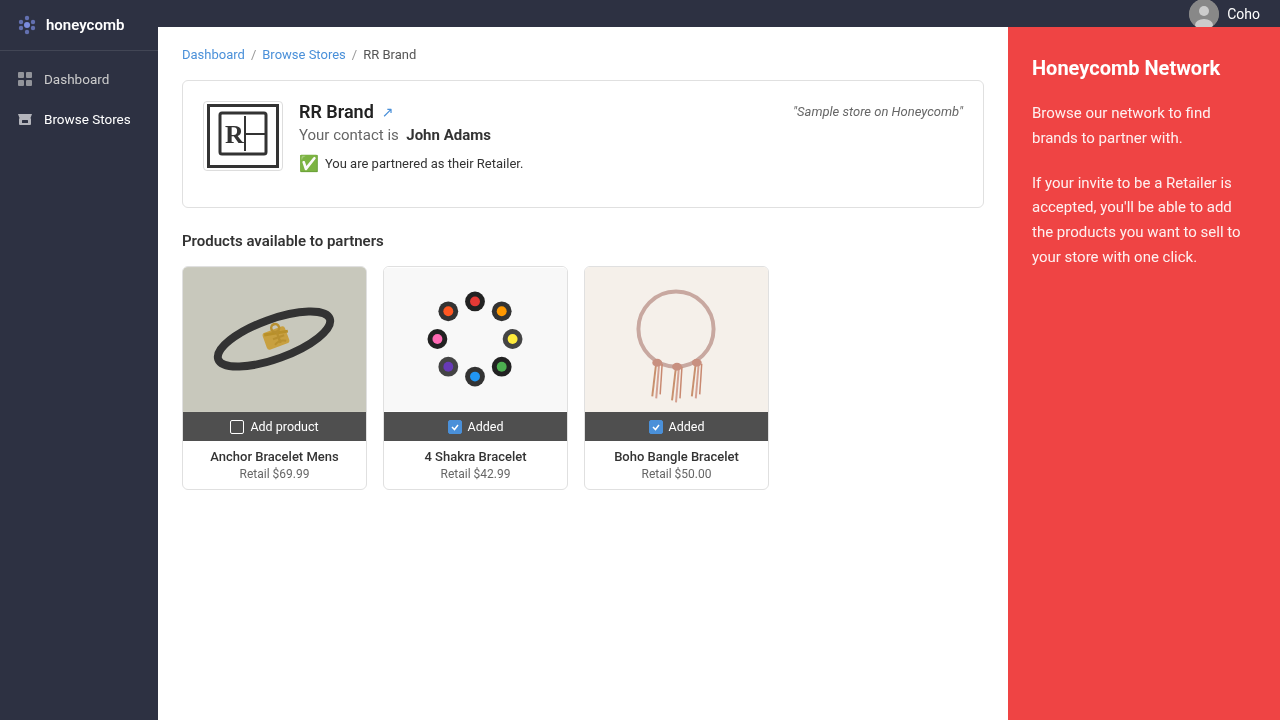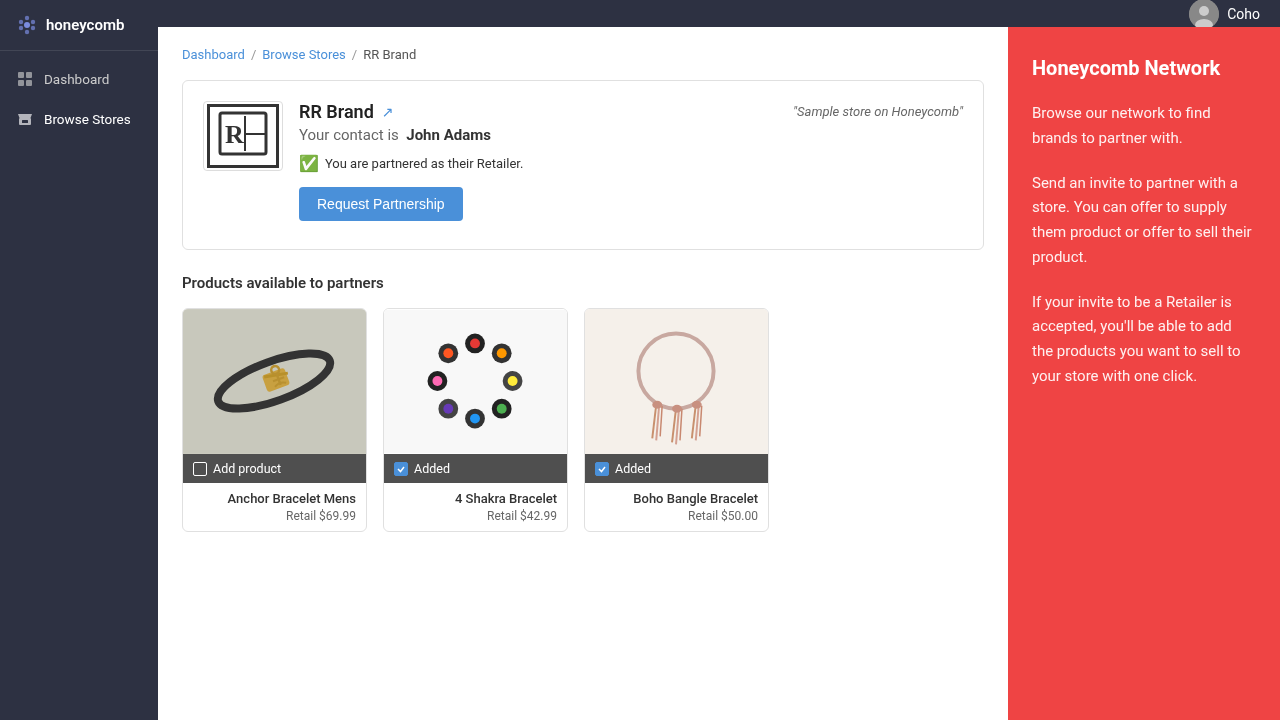--- a/index.html
+++ b/index.html
@@ -249,20 +249,21 @@
       justify-content: center;
       position: relative;
       overflow: hidden;
     }
     
     .product-action-bar {
       background: rgba(40,40,40,0.82);
       color: #fff;
       display: flex;
       align-items: center;
+      justify-content: center;
       gap: 6px;
       padding: 7px 10px;
       font-size: 12.5px;
     }
     .action-checkbox {
       width: 14px;
       height: 14px;
       border: 1.5px solid #fff;
       border-radius: 2px;
       display: inline-flex;
@@ -270,21 +271,21 @@
       justify-content: center;
       background: transparent;
       flex-shrink: 0;
     }
     .action-checkbox.checked {
       background: #4a90d9;
       border-color: #4a90d9;
     }
     .product-details {
       padding: 8px 10px;
-      text-align: right;
+      text-align: center;
     }
     .product-name {
       font-size: 13px;
       color: #333;
       font-weight: 500;
       margin-bottom: 3px;
     }
     .product-price {
       font-size: 12px;
       color: #666;
@@ -401,21 +402,20 @@
               <span class="store-sample-label">"Sample store on Honeycomb"</span>
             </div>
             <div class="store-contact">
               <span>Your contact is</span>
               &nbsp;<strong>John Adams</strong>
             </div>
             <div class="store-partnered">
               <span class="check-circle">✅</span>
               <span>You are partnered as their Retailer.</span>
             </div>
-            <button class="request-btn">Request Partnership</button>
           </div>
         </div>
       </div>
 
       <div>
         <div class="products-section-title">Products available to partners</div>
         <div class="products-grid">
 
           <div class="product-card">
             <div class="product-image-wrap" style="background:#ccccc0;">
@@ -526,17 +526,16 @@
             </div>
           </div>
 
         </div>
       </div>
     </div>
 
     <div class="right-panel">
       <div class="right-panel-title">Honeycomb Network</div>
       <p class="right-panel-text">Browse our network to find brands to partner with.</p>
-      <p class="right-panel-text">Send an invite to partner with a store. You can offer to supply them product or offer to sell their product.</p>
       <p class="right-panel-text">If your invite to be a Retailer is accepted, you'll be able to add the products you want to sell to your store with one click.</p>
     </div>
   </div>
 </div>
 
 </body></html>

